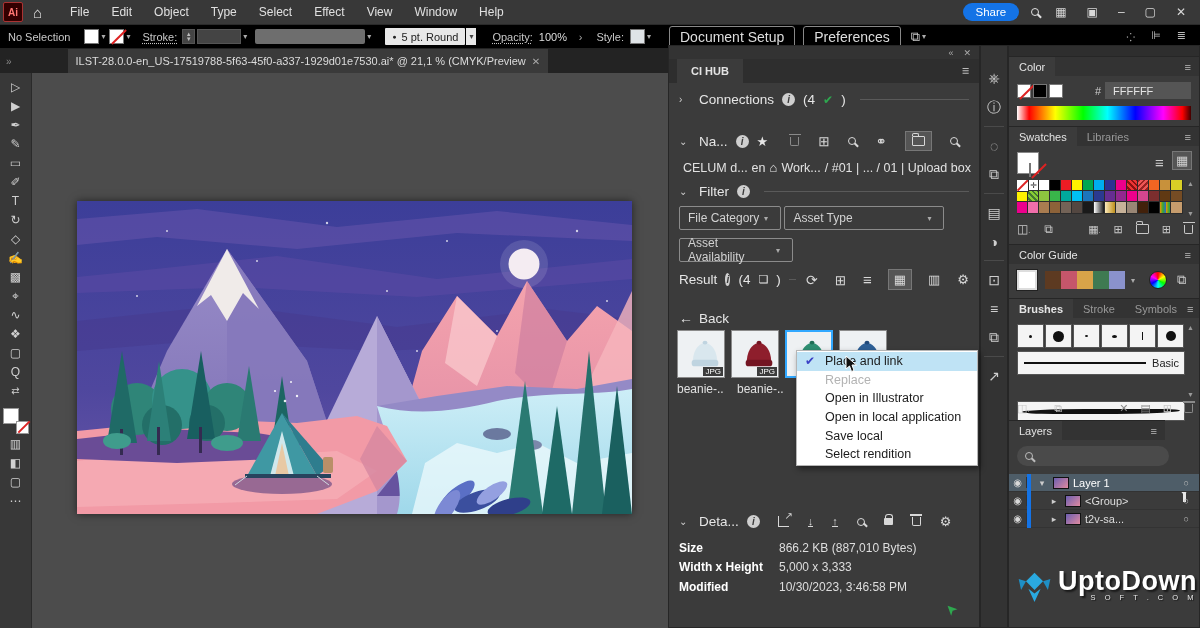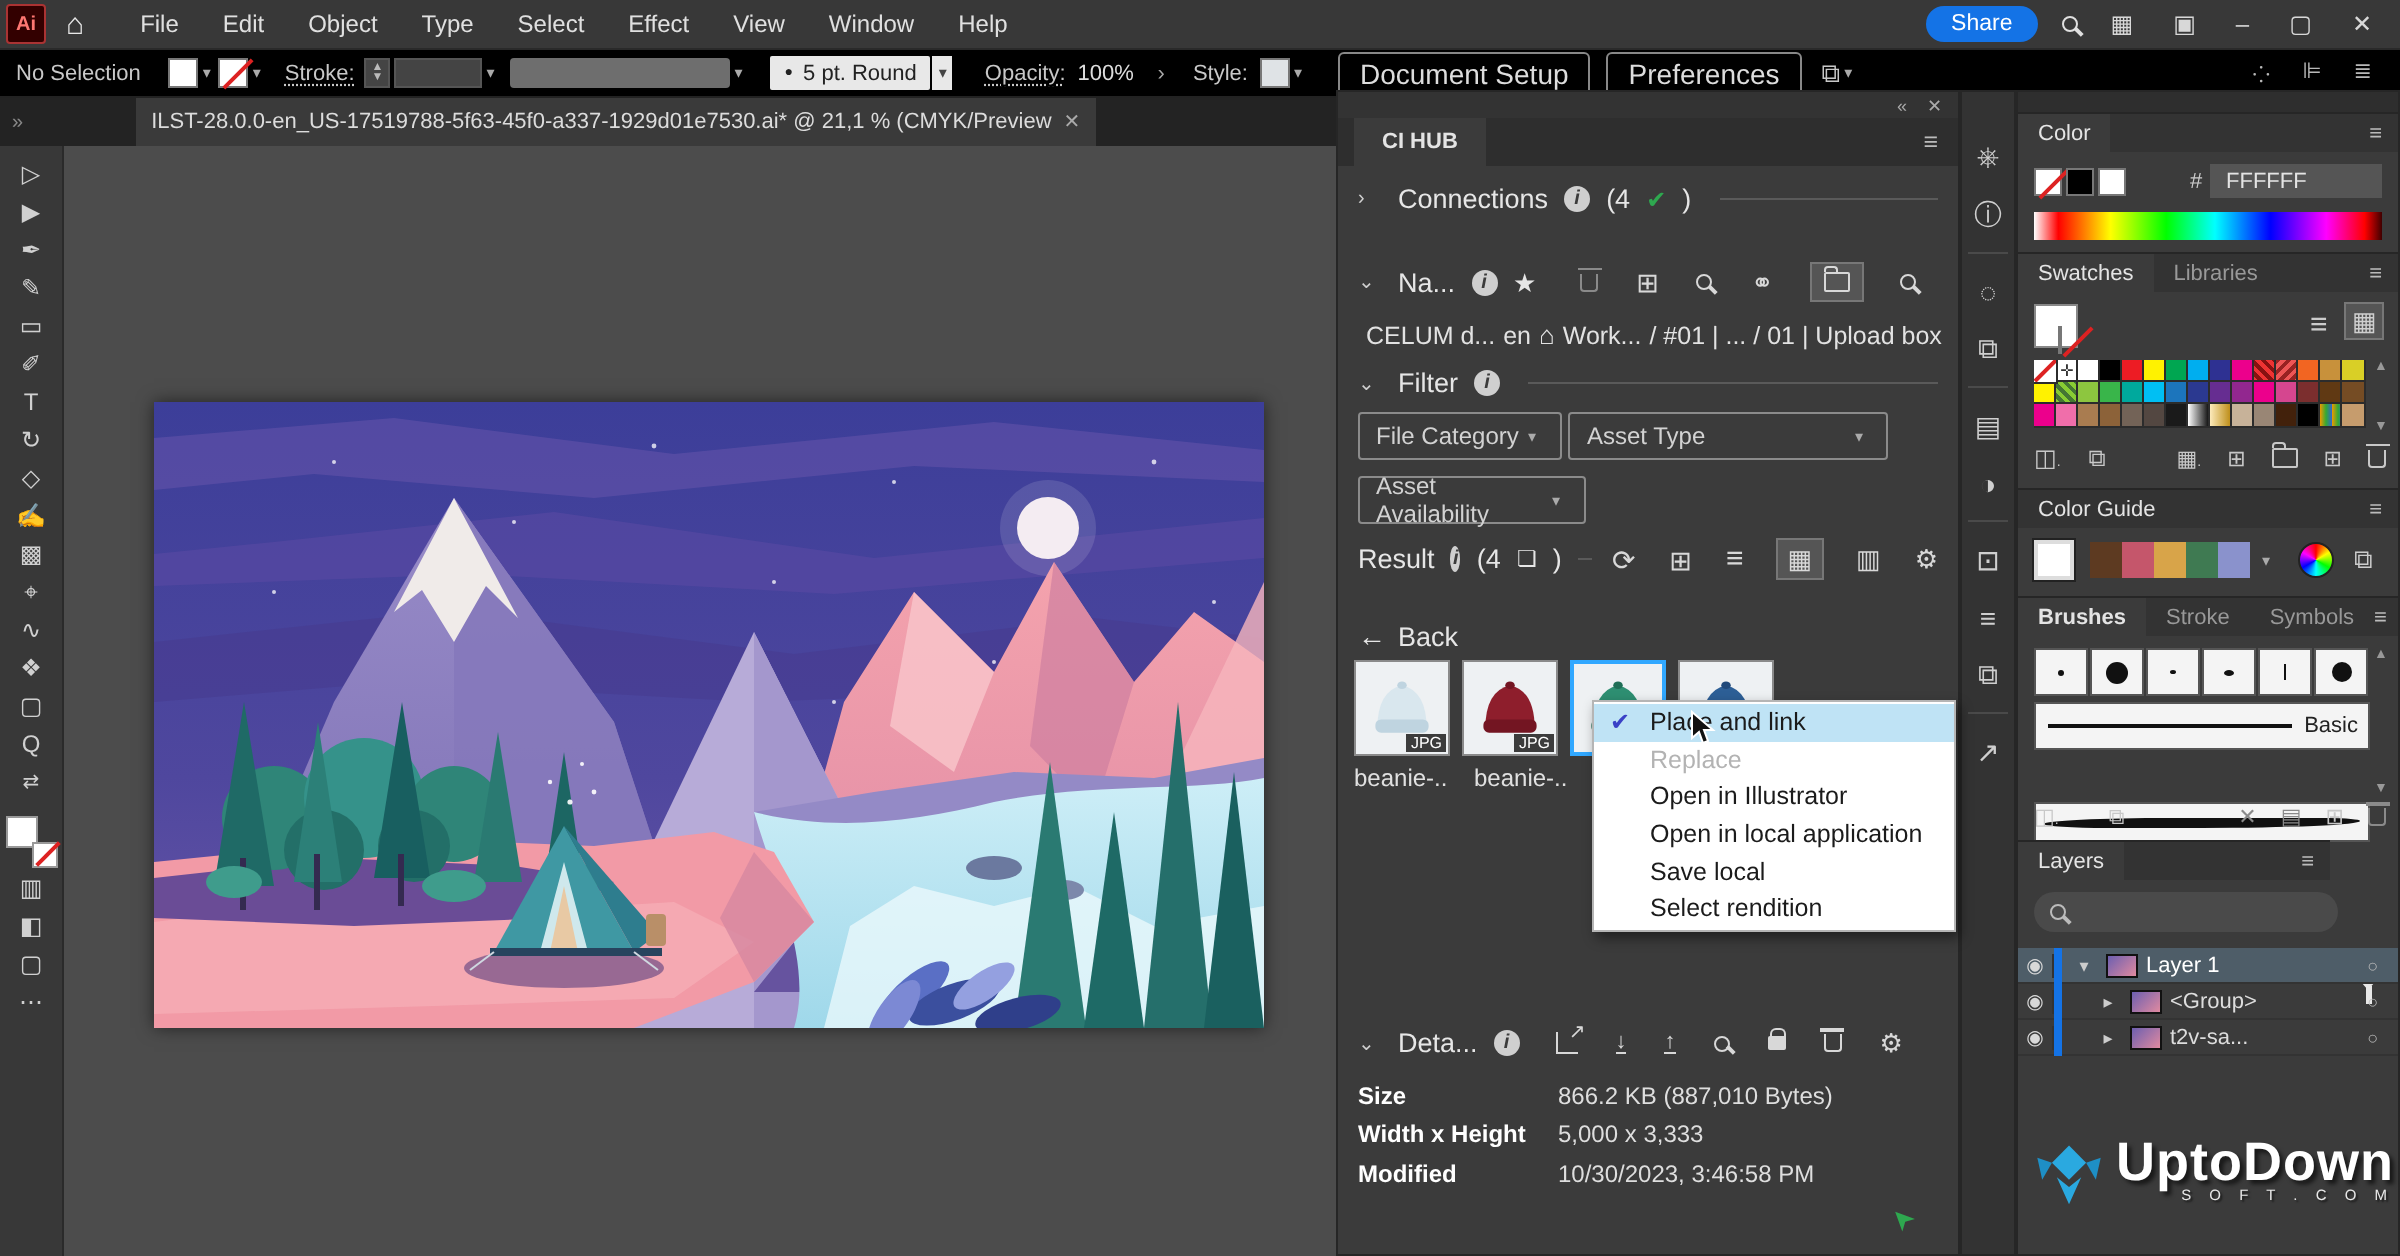--- a/index.html
+++ b/index.html
@@ -60,21 +60,21 @@
   .grncheck { color:#2ea84f; font-size:12px; }
   .icrow { display:flex; align-items:center; gap:13px; color:#d8d8d8; }
   .trashi { width:9px; height:9px; border:1.3px solid currentColor; border-top:none; border-radius:0 0 2px 2px; position:relative; display:inline-block; }
   .trashi::before { content:""; position:absolute; top:-3px; left:-2.5px; right:-2.5px; height:1.5px; background:currentColor; }
   .folderi { width:13px; height:10px; border:1.4px solid currentColor; border-radius:1px; position:relative; display:inline-block; }
   .folderi::before { content:""; position:absolute; top:-4px; left:-1px; width:5px; height:2.2px; border:1.4px solid currentColor; border-bottom:none; border-radius:2px 2px 0 0; }
   .boxed { background:#555; outline:1px solid #777; padding:4px 6px; display:inline-flex; align-items:center; }
   .dim { color:#8a8a8a; }
   .crumb { display:flex; align-items:center; gap:4px; padding:0 10px; font-size:12.5px; color:#e2e2e2; white-space:nowrap; }
   .cidd { border:1px solid #8b8b8b; border-radius:2px; height:24px; display:inline-flex; align-items:center; justify-content:space-between; padding:0 8px; color:#d2d2d2; font-size:12px; background:transparent; }
-  .tile { width:48px; height:48px; background:#eef1f3; border:1px solid #8a8a8a; position:relative; display:flex; align-items:center; justify-content:center; }
+  .tile { width:48px; height:48px; background:#eef1f3; border:1px solid #8a8a8a; position:relative; display:flex; align-items:center; justify-content:flex-end; }
   .tile.sel { border:2px solid #31a8ff; }
   .jpgbadge { position:absolute; right:1px; bottom:1px; background:#3c3c3c; color:#fff; font-size:8px; padding:0 2px; }
   .tnames { display:flex; gap:14px; padding-left:8px; font-size:12px; color:#e0e0e0; }
 
   
   #ctxmenu { left:127px; top:304px; width:182px; background:#fff; border:1px solid #b5b5b5; box-shadow:2px 3px 6px rgba(0,0,0,.45); z-index:30; padding:1px 0; }
   .cmi { height:18.6px; display:flex; align-items:center; color:#1b1b1b; font-size:12.5px; padding-left:28px; position:relative; }
   .cmi.hl { background:#bfe3f5; }
   .cmi.dis { color:#b3b3b3; }
   .cmi .chk { position:absolute; left:8px; color:#3a41c6; font-size:12px; }

